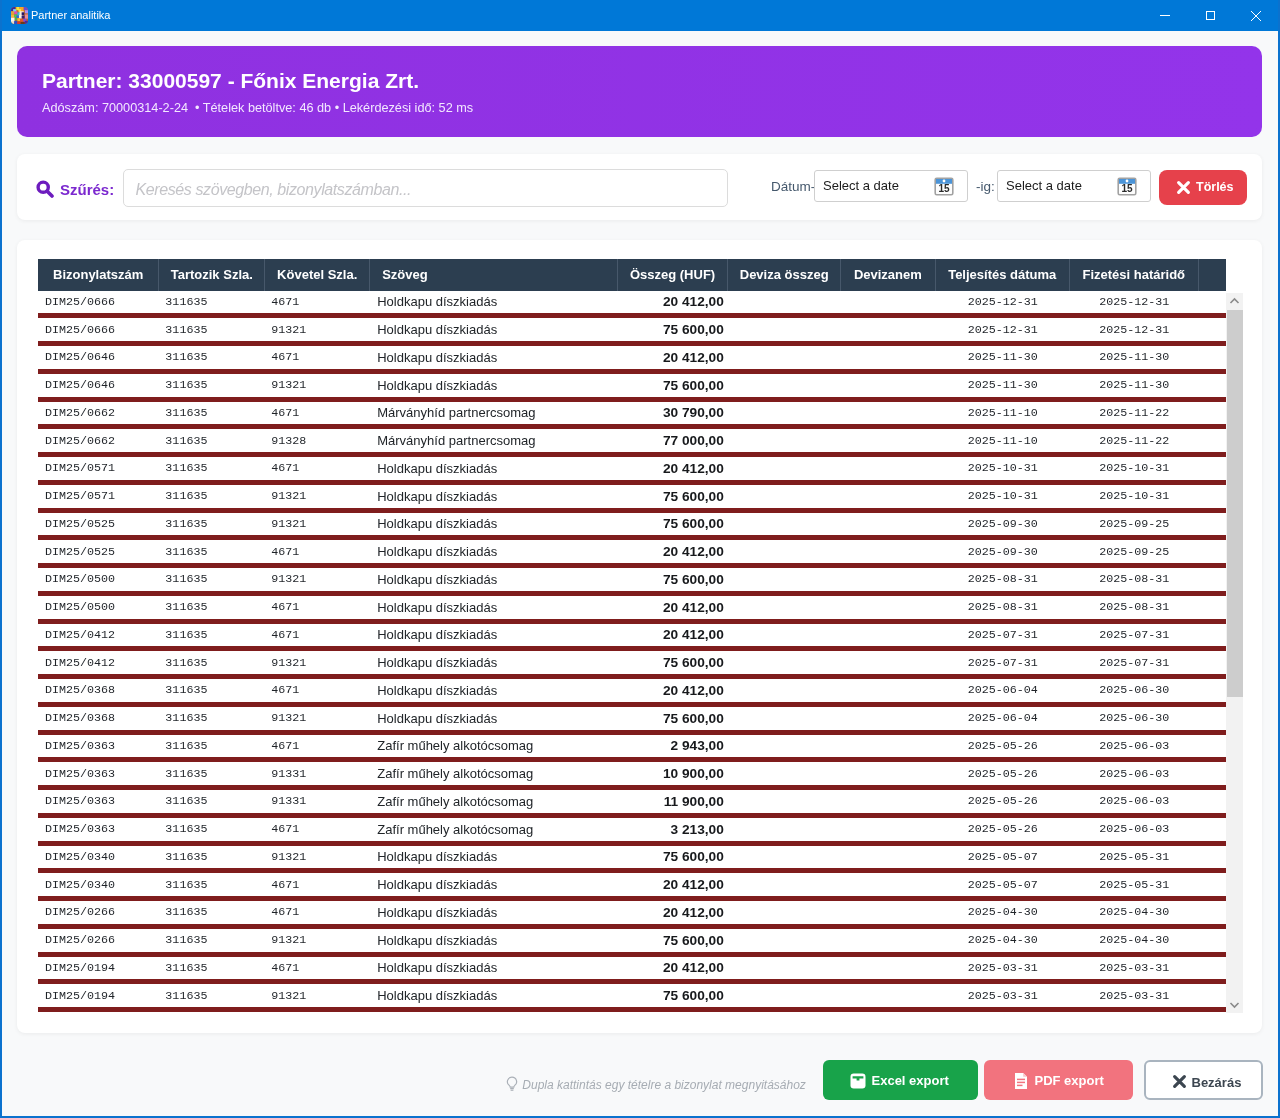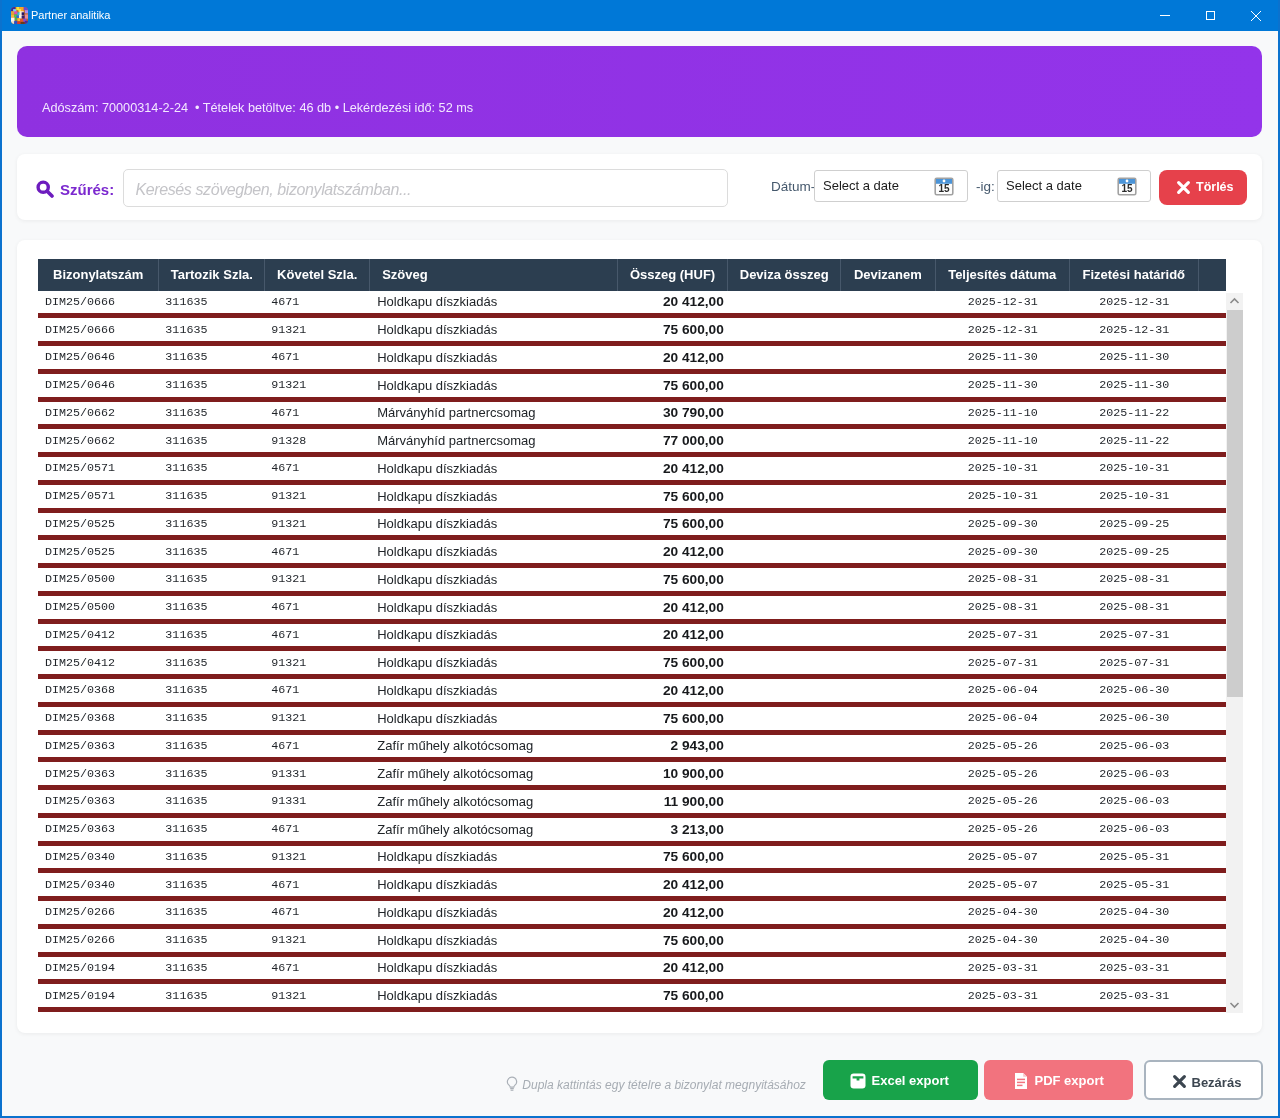--- a/index.html
+++ b/index.html
@@ -99,20 +99,21 @@
       </svg></div>
   <div class="capbtn max"><svg width="46" height="31">
         <rect x="18.5" y="11.5" width="8" height="8" fill="none" stroke="#fff" stroke-width="1"></rect>
       </svg></div>
   <div class="capbtn cls"><svg width="46" height="31">
         <path d="M18 11 L28 21 M28 11 L18 21" stroke="#fff" stroke-width="1"></path>
       </svg></div>
 </div>
 
 <div class="purple">
+  <h1>Partner: 33000597 - Főnix Energia Zrt.</h1>
   <div class="sub">Adószám: 70000314-2-24&nbsp; • Tételek betöltve: 46 db • Lekérdezési idő: 52 ms</div>
 </div>
 
 <div class="card filter">
   <svg class="searchicon" viewBox="0 0 18 18">
       <circle cx="7.2" cy="7.2" r="5.1" fill="none" stroke="#6d1cbe" stroke-width="3.4"></circle>
       <line x1="11.2" y1="11.2" x2="16" y2="16" stroke="#6d1cbe" stroke-width="3.6" stroke-linecap="round"></line>
     </svg>
   <span class="slabel">Szűrés:</span>
   <div class="sinput">

